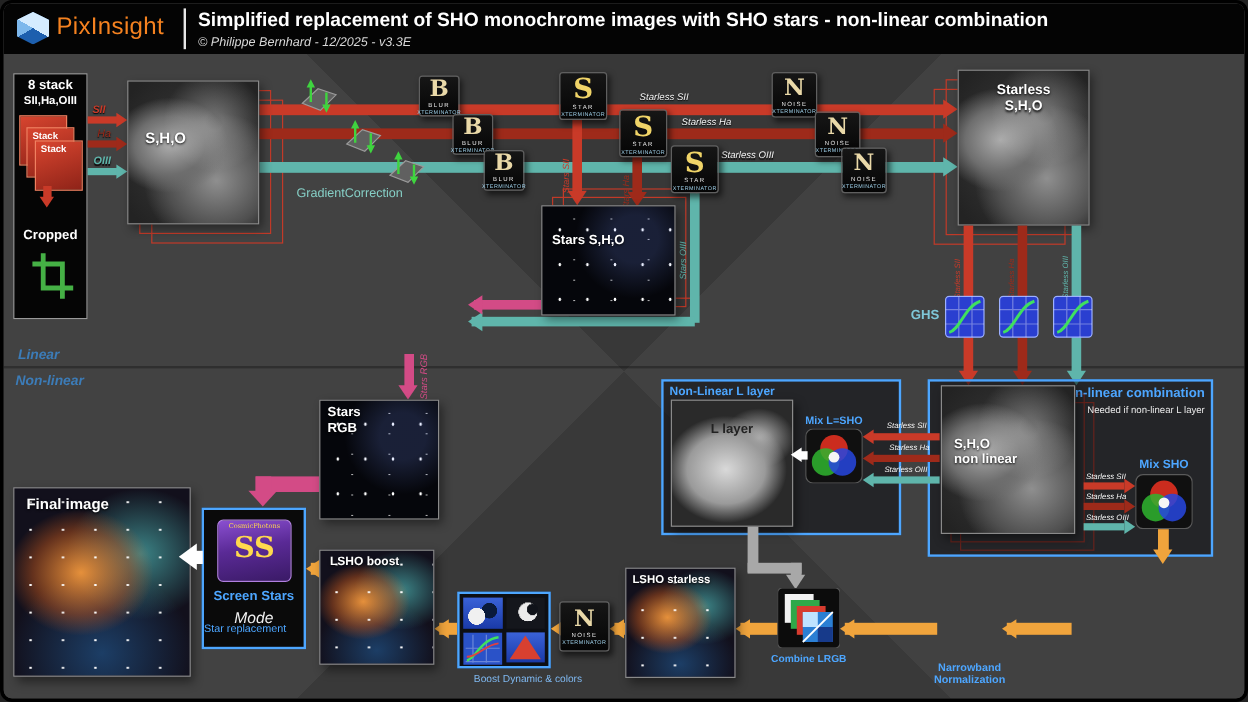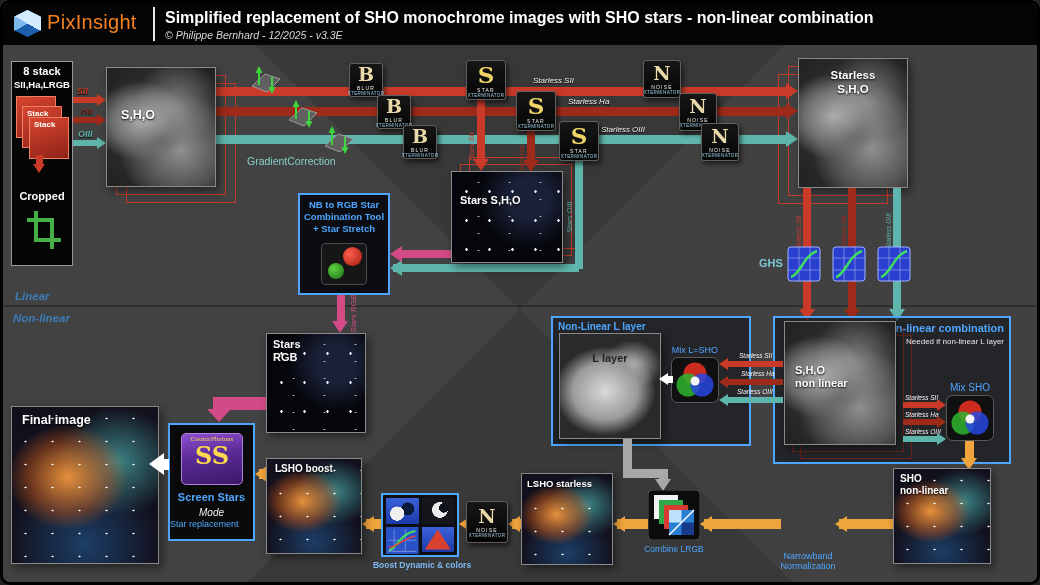--- a/index.html
+++ b/index.html
@@ -60,38 +60,38 @@
   .xt .t1{font-size:5px;letter-spacing:1.2px;color:#ececec;margin-top:1px;text-transform:uppercase}
   .xt .t2{font-size:4.5px;letter-spacing:.4px;color:#9ecfe8;text-transform:uppercase}
   .panel-blue{position:absolute;border:2px solid var(--blue);background:rgba(8,10,16,.5)}
   .vlab{position:absolute;transform:rotate(-90deg);transform-origin:0 0;font-style:italic;font-size:7.5px;white-space:nowrap}
   .flab{position:absolute;font-style:italic;font-size:8px;color:#f4f4f4;white-space:nowrap;text-shadow:0 1px 1px #000}
   .mlab{position:absolute;font-style:italic;font-size:6.5px;color:#f4f4f4;white-space:nowrap}
   .ptile{position:absolute;background:linear-gradient(170deg,#8a4fd0 0%,#5a2a96 45%,#3a1a66 100%);
     border:1px solid #b07fe0;border-radius:5px;text-align:center;overflow:hidden}
   .ptile .brand{font-size:5.5px;color:#ffd94d;font-family:"DejaVu Serif",serif;padding-top:2px}
   .ptile .big{font-size:22px;font-weight:bold;color:#ffd94d;font-family:"DejaVu Serif",serif;line-height:1.15}
-  .bluelab{position:absolute;color:var(--blue);font-weight:normal;text-align:center}
+  .bluelab{position:absolute;color:var(--blue);font-weight:bold;text-align:center}
   .scard{position:absolute;width:40px;height:42px;background:linear-gradient(160deg,#d8452f,#8e2318);
     border:1px solid #f08060;color:#fff;font-size:8px;font-weight:bold;padding:2px 0 0 4px}
   .seclab{position:absolute;font-style:italic;font-weight:bold;color:#3c7cb8;font-size:11.5px}
 </style>
 </head>
 <body>
 
 <div class="frame">
 <div class="canvas">
 
   <div style="position:absolute;left:0;top:302px;right:0;height:2px;background:rgba(0,0,0,.28)"></div>
   <div class="seclab" style="left:12px;top:287px">Linear</div>
   <div class="seclab" style="left:10px;top:309px">Non-linear</div>
 
   <div style="position:absolute;left:8px;top:58px;width:62px;height:205px;background:#050505;border:1px solid #999">
     <div style="position:absolute;left:0;right:0;top:3px;text-align:center;color:#fff;font-weight:bold;font-size:11px">8 stack</div>
-    <div style="position:absolute;left:0;right:0;top:17px;text-align:center;color:#fff;font-weight:bold;font-size:9.5px">SII,Ha,LRGB</div>
+    <div style="position:absolute;left:0;right:0;top:17px;text-align:center;color:#fff;font-weight:bold;font-size:9.5px">SII,Ha,OIII</div>
     <div class="scard" style="left:4px;top:34px"></div>
     <div class="scard" style="left:10px;top:44px">Stack</div>
     <div class="scard" style="left:17px;top:55px">Stack</div>
     <div style="position:absolute;left:0;right:0;top:128px;text-align:center;color:#fff;font-weight:bold;font-size:11px">Cropped</div>
     <svg style="position:absolute;left:14px;top:148px" width="36" height="40" viewBox="0 0 36 40">
       <path d="M10 1 V30 H35" stroke="#45b045" stroke-width="4" fill="none"></path>
       <path d="M1 10 H26 V39" stroke="#45b045" stroke-width="4" fill="none"></path>
     </svg>
   </div>
   <div class="bar" style="left:33px;top:152px;width:7px;height:11px;--c:var(--sii)"></div>
@@ -217,29 +217,20 @@
     <span class="lab" style="left:0;right:0;top:24px;text-align:center;font-size:11.5px">S,H,O</span>
   </div>
   <div class="imgbox starfield" style="left:263px;top:330px;width:100px;height:100px">
     <span class="lab" style="left:6px;top:4px;font-size:11px">Stars</span>
     <span class="lab" style="left:6px;top:17px;font-size:11px">RGB</span>
   </div>
   <div class="imgbox layered starfield" style="left:448px;top:168px;width:112px;height:92px;--dx:9px;--dy:-7px">
     <span class="lab" style="left:8px;top:22px;font-size:11px">Stars S,H,O</span>
   </div>
 
-  <div class="panel-blue" style="left:295px;top:190px;width:92px;height:102px;background:#0b0d12">
-    <div style="position:absolute;left:0;right:0;top:4px;text-align:center;color:var(--blue);font-size:9.5px;font-weight:bold">NB to RGB Star</div>
-    <div style="position:absolute;left:0;right:0;top:16px;text-align:center;color:var(--blue);font-size:9.5px;font-weight:bold">Combination Tool</div>
-    <div style="position:absolute;left:0;right:0;top:28px;text-align:center;color:var(--blue);font-size:9.5px;font-weight:bold">+ Star Stretch</div>
-    <div style="position:absolute;left:21px;top:48px;width:46px;height:42px;background:#161616;border:1px solid #4a4a4a;border-radius:4px">
-      <div style="position:absolute;left:21px;top:3px;width:19px;height:19px;border-radius:50%;background:radial-gradient(circle at 35% 35%,#ff6050,#a01808)"></div>
-      <div style="position:absolute;left:6px;top:19px;width:16px;height:16px;border-radius:50%;background:radial-gradient(circle at 35% 35%,#60d040,#187018)"></div>
-    </div>
-  </div>
 
   <div class="bar" style="left:800px;top:185px;width:8px;height:125px;--c:var(--sii)"></div>
   <div class="ah d" style="left:796px;top:306px;--c:var(--sii)"></div>
   <div class="bar" style="left:845px;top:185px;width:8px;height:125px;--c:var(--ha)"></div>
   <div class="ah d" style="left:841px;top:306px;--c:var(--ha)"></div>
   <div class="bar" style="left:890px;top:185px;width:8px;height:125px;--c:var(--oiii)"></div>
   <div class="ah d" style="left:886px;top:306px;--c:var(--oiii)"></div>
   <div class="vlab" style="left:792px;top:246px;color:var(--sii);font-size:6.5px">Starless SII</div>
   <div class="vlab" style="left:837px;top:246px;color:var(--ha);font-size:6.5px">Starless Ha</div>
   <div class="vlab" style="left:882px;top:246px;color:var(--oiii);font-size:6.5px">Starless OIII</div>
@@ -326,24 +317,20 @@
   <div class="bar" style="left:614px;top:516px;width:31px;height:10px;--c:var(--orange)"></div>
   <div class="ah l" style="left:610px;top:513px;--c:var(--orange)"></div>
   <div class="bar" style="left:509px;top:516px;width:9px;height:10px;--c:var(--orange)"></div>
   <div class="ah l" style="left:505px;top:513px;--c:var(--orange)"></div>
   <div class="ah l" style="left:456px;top:513px;--c:var(--orange)"></div>
   <div class="bar" style="left:363px;top:516px;width:15px;height:10px;--c:var(--orange)"></div>
   <div class="ah l" style="left:359px;top:513px;--c:var(--orange)"></div>
   <div class="bar" style="left:256px;top:466px;width:7px;height:10px;--c:var(--orange)"></div>
   <div class="ah l" style="left:252px;top:463px;--c:var(--orange)"></div>
 
-  <div class="imgbox neb-color" style="left:890px;top:465px;width:98px;height:96px">
-    <span class="lab" style="left:6px;top:4px;font-size:10px">SHO</span>
-    <span class="lab" style="left:6px;top:16px;font-size:10px">non-linear</span>
-  </div>
   <div class="bluelab" style="left:768px;top:548px;width:74px;font-size:9px;line-height:1.15">
     <div>Narrowband</div>
     <div>Normalization</div>
   </div>
   <svg style="position:absolute;left:645px;top:487px" width="52" height="50" viewBox="0 0 52 50">
     <rect width="52" height="50" rx="4" fill="#0c0c0c" stroke="#555"></rect>
     <rect x="6" y="5" width="24" height="24" fill="#f2f2f2"></rect>
     <rect x="11" y="10" width="24" height="24" fill="#2fa849"></rect>
     <rect x="16" y="15" width="24" height="24" fill="#d63c2f"></rect>
     <rect x="21" y="20" width="25" height="25" fill="#2b7fd4"></rect>
@@ -368,32 +355,32 @@
         <rect width="32" height="27" fill="#2a52c8"></rect>
         <path d="M2 24 H30 M2 13 H30 M8 2 V25 M19 2 V25" stroke="rgba(255,255,255,.3)"></path>
         <path d="M3 23 C10 22 14 6 29 4" stroke="#3fe05f" stroke-width="2" fill="none"></path>
         <path d="M3 20 C12 20 18 10 29 9" stroke="#e04040" stroke-width="1.5" fill="none"></path>
       </svg>
       <div style="position:relative;background:linear-gradient(#3a62d8,#1a3aa8)">
         <div style="position:absolute;inset:0;clip-path:polygon(10% 90%,50% 12%,90% 90%);background:#d84030"></div>
       </div>
     </div>
   </div>
-  <div class="bluelab" style="left:364px;top:557px;width:110px;font-size:8.5px;font-weight:bold;color:#7fb8f0">Boost Dynamic &amp; colors</div>
+  <div class="bluelab" style="left:382px;top:557px;width:110px;font-size:8.5px;font-weight:normal;color:#7fb8f0">Boost Dynamic &amp; colors</div>
   <div class="imgbox neb-color" style="left:263px;top:455px;width:96px;height:96px">
     <span class="lab" style="left:8px;top:4px;font-size:10px">LSHO boost</span>
   </div>
 
   <div class="panel-blue" style="left:165px;top:420px;width:87px;height:118px;background:#0a0a0a">
     <div class="ptile" style="left:11px;top:8px;width:62px;height:52px">
       <div class="brand">CosmicPhotons</div>
       <div class="big" style="font-size:24px">SS</div>
     </div>
     <div style="position:absolute;left:0;right:0;top:66px;text-align:center;color:var(--blue);font-weight:bold;font-size:11px">Screen Stars</div>
-    <div style="position:absolute;left:0;right:0;top:82px;text-align:center;color:#f0f0f0;font-style:italic;font-size:10px">Mode</div>
+    <div style="position:absolute;left:0;right:0;top:82px;text-align:center;color:#f0f0f0;font-style:italic;font-size:13px">Mode</div>
     <div style="position:absolute;left:0;right:0;top:94px;text-align:left;color:var(--blue);font-size:9px">Star replacement</div>
   </div>
 
   <div class="imgbox neb-color" style="left:8px;top:403px;width:148px;height:158px">
     <span class="lab" style="left:10px;top:6px;font-size:12.5px">Final image</span>
   </div>
   <div class="bar" style="left:158px;top:456px;width:8px;height:11px;--c:#fff"></div>
   <div class="ah lg l" style="left:146px;top:450px;--c:#fff"></div>
 
 </div>

